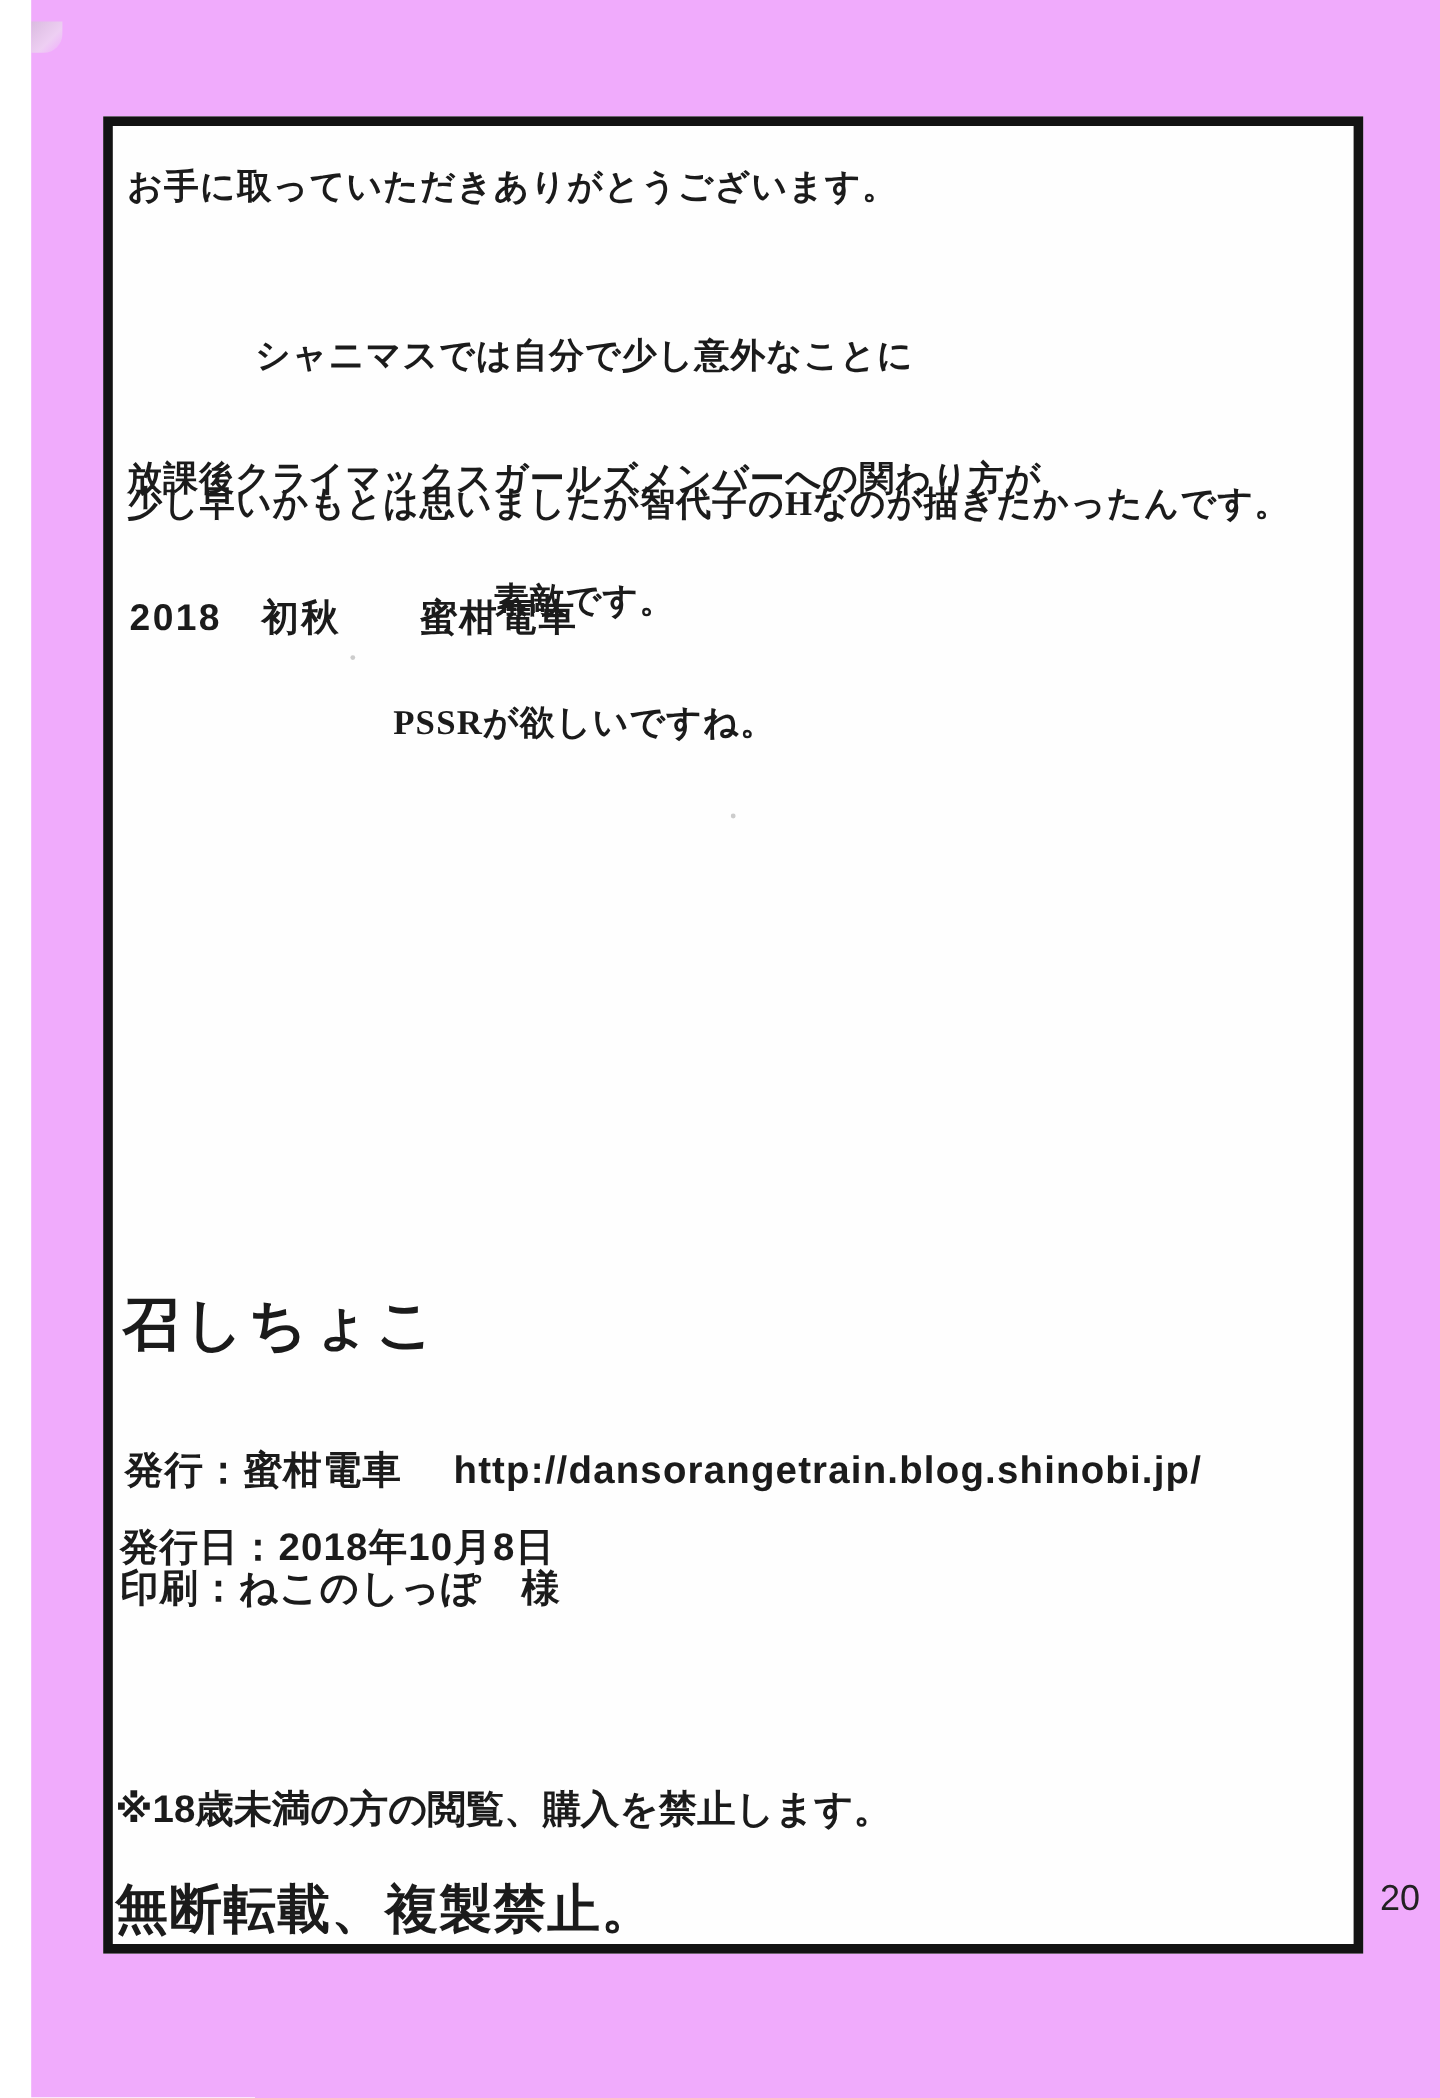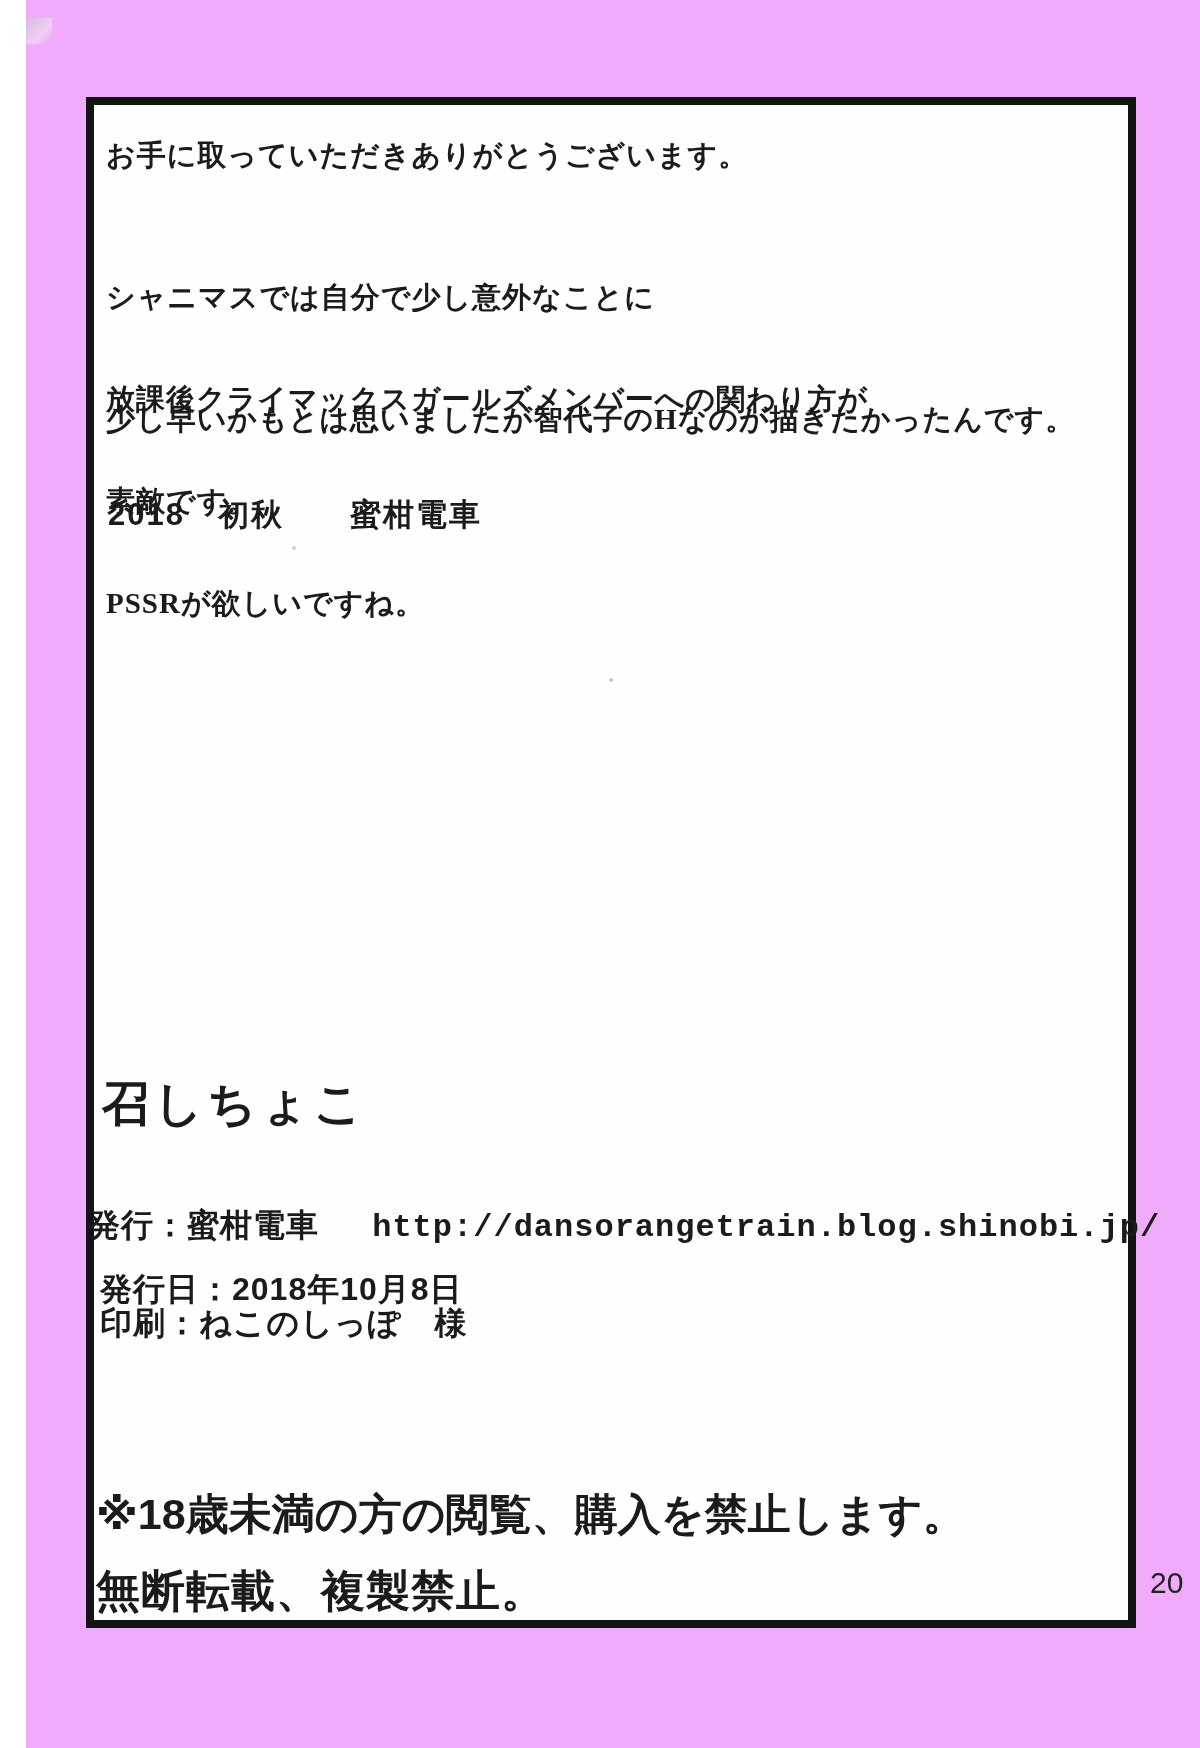--- a/index.html
+++ b/index.html
@@ -33,41 +33,42 @@
     color: #1b1b1b;
   }
   .serif-body {
     font-family: "Liberation Serif", "DejaVu Serif", serif;
     font-weight: 700;
     font-size: 29px;
     letter-spacing: 1px;
   }
   .para {
     line-height: 34px;
+    text-align: center;
   }
   .gothic {
     font-family: "Liberation Sans", "DejaVu Sans", sans-serif;
   }
   .date-sig {
     font-size: 31px;
     font-weight: 600;
     letter-spacing: 2px;
   }
   .big-title {
     font-size: 48px;
     font-weight: 800;
     letter-spacing: 4px;
   }
   .colophon-line {
     font-size: 32px;
     font-weight: 600;
     letter-spacing: 1px;
   }
   .notice-line1 {
-    font-size: 43px;
+    font-size: 32px;
     font-weight: 800;
     letter-spacing: 0px;
   }
   .notice-line2 {
     font-size: 44px;
     font-weight: 800;
     letter-spacing: 1px;
     text-align: center;
   }
   .page-num {
@@ -115,21 +116,21 @@
 
   <div class="txt serif-body" style="left:80px; top:400px;">少し早いかもとは思いましたが智代子のHなのが描きたかったんです。</div>
 
   <div class="txt gothic date-sig" style="left:82px; top:494px;">2018　初秋　　蜜柑電車</div>
 
   <div class="speck" style="left:266px; top:546px;"></div>
   <div class="speck" style="left:583px; top:678px;"></div>
 
   <div class="txt gothic big-title" style="left:76px; top:1072px;">召しちょこ</div>
 
-  <div class="txt gothic colophon-line" style="left:62px; top:1204px;font-family:Liberation Mono, monospace;">発行：蜜柑電車　 http://dansorangetrain.blog.shinobi.jp/</div>
+  <div class="txt gothic colophon-line" style="left:78px; top:1204px;">発行：蜜柑電車　 http://dansorangetrain.blog.shinobi.jp/</div>
 
   <div class="txt gothic colophon-line" style="left:74px; top:1268px;">発行日：2018年10月8日</div>
 
   <div class="txt gothic colophon-line" style="left:74px; top:1302px;">印刷：ねこのしっぽ　様</div>
 
   <div class="txt gothic notice-line1" style="left:70px; top:1486px;">※18歳未満の方の閲覧、購入を禁止します。</div>
 
   <div class="txt gothic notice-line2" style="left:70px; top:1562px;">無断転載、複製禁止。</div>
 
   <div class="txt gothic page-num" style="left:1124px; top:1566px;">20</div>

